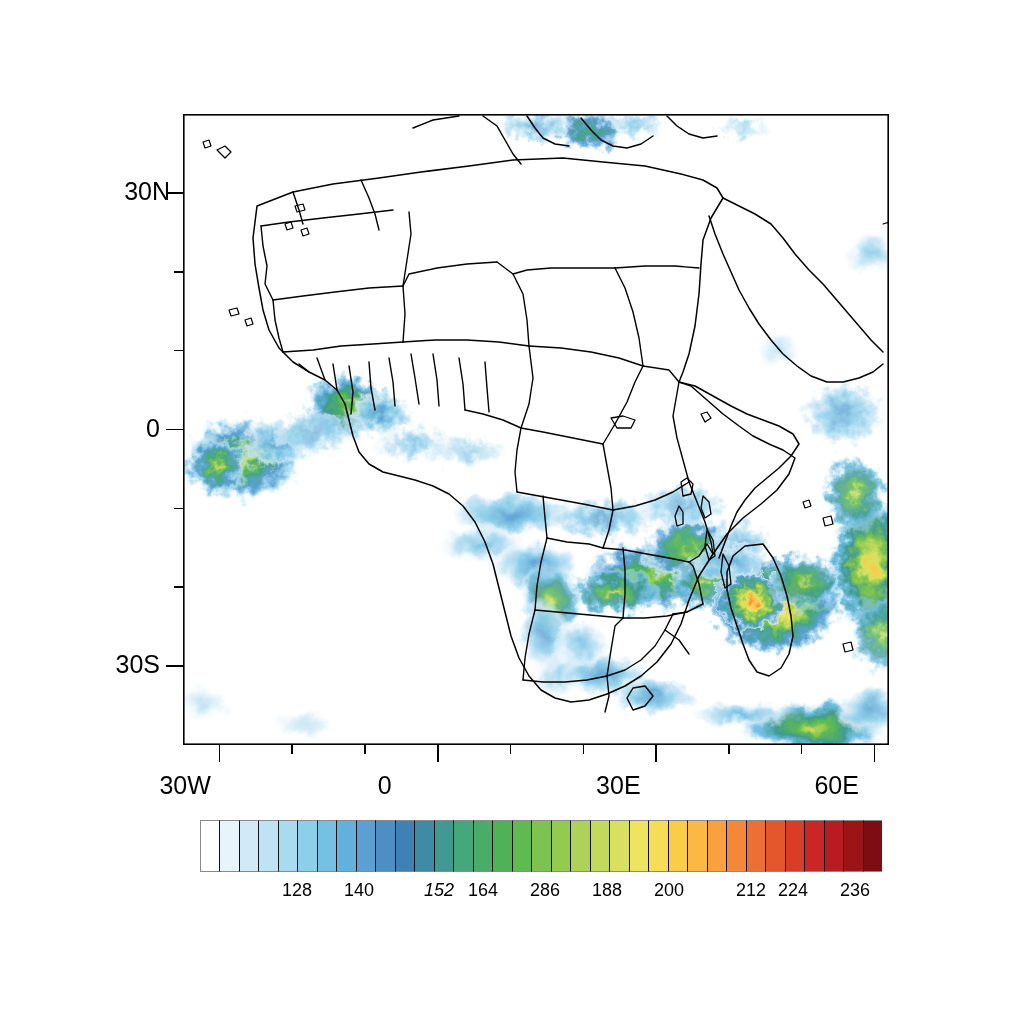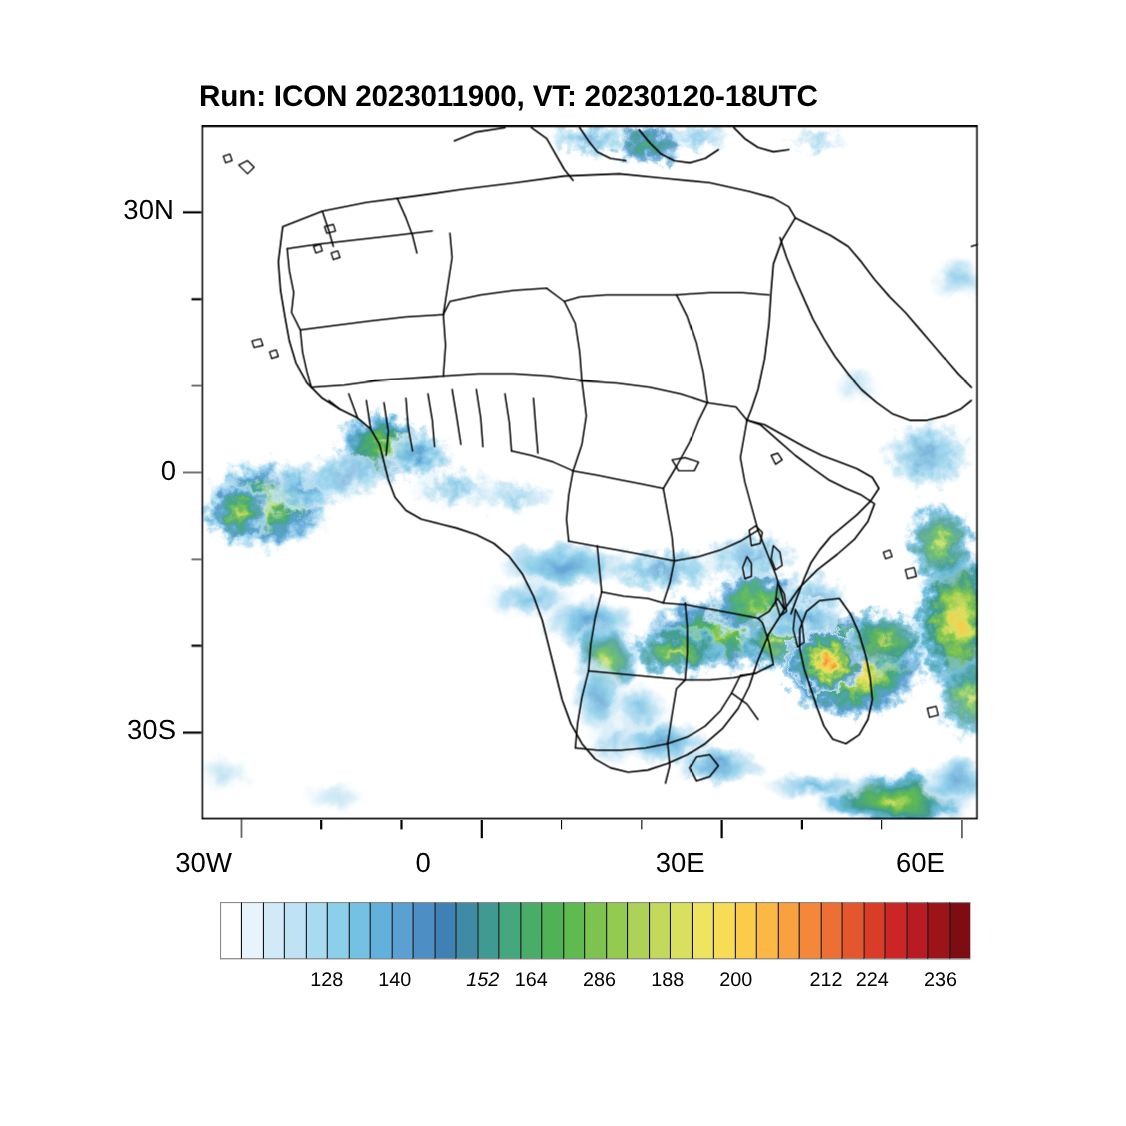--- a/index.html
+++ b/index.html
@@ -25,21 +25,20 @@
            border-bottom:1px solid #8a8a8a;}
   .cb-outline{position:absolute;left:0;top:0;width:682px;height:52px;
               border:1px solid #8a8a8a;box-sizing:border-box;pointer-events:none;}
   .cb-label{position:absolute;font-size:18px;text-align:right;width:100px;top:880px;}
 </style>
 </head>
 <body>
 
 <div id="root">
 
-  <div class="subtitle">Run: ICON 2023011900,  VT: 20230120-18UTC</div>
 
   <div id="plotwrap">
     <svg viewBox="0 0 706 631" preserveAspectRatio="none">
       <defs>
         <clipPath id="plotclip">
             <rect x="0" y="0" width="706" height="631"></rect>
           </clipPath>
 
         <radialGradient id="gAtlW" cx="50%" cy="50%" r="50%">
           <stop offset="0%" stop-color="#dbe25c"></stop>
@@ -338,21 +337,21 @@
       <div class="xtick-label" style="left: 596.093px; top: 771px;">30E</div>
       <div style="position: absolute; left: 873.643px; top: 745px; width: 1.6px; height: 17px; background: rgb(0, 0, 0);"></div>
       <div class="xtick-label" style="left: 814.443px; top: 771px;">60E</div>
       <div style="position: absolute; left: 291.375px; top: 745px; width: 1.6px; height: 9px; background: rgb(0, 0, 0);"></div>
       <div style="position: absolute; left: 364.159px; top: 745px; width: 1.6px; height: 9px; background: rgb(0, 0, 0);"></div>
       <div style="position: absolute; left: 509.726px; top: 745px; width: 1.6px; height: 9px; background: rgb(0, 0, 0);"></div>
       <div style="position: absolute; left: 582.509px; top: 745px; width: 1.6px; height: 9px; background: rgb(0, 0, 0);"></div>
       <div style="position: absolute; left: 728.076px; top: 745px; width: 1.6px; height: 9px; background: rgb(0, 0, 0);"></div>
       <div style="position: absolute; left: 800.86px; top: 745px; width: 1.6px; height: 9px; background: rgb(0, 0, 0);"></div>
       <div style="position: absolute; left: 166px; top: 192.075px; width: 17px; height: 1.6px; background: rgb(0, 0, 0);"></div>
-      <div class="ytick-label" style="left: 68px; top: 176.875px; text-align: right;">30N</div>
+      <div class="ytick-label" style="left: 80px; top: 176.875px; text-align: right;">30N</div>
       <div style="position: absolute; left: 166px; top: 428.7px; width: 17px; height: 1.6px; background: rgb(0, 0, 0);"></div>
       <div class="ytick-label" style="left: 70px; top: 413.5px;">0</div>
       <div style="position: absolute; left: 166px; top: 665.325px; width: 17px; height: 1.6px; background: rgb(0, 0, 0);"></div>
       <div class="ytick-label" style="left: 70px; top: 650.125px;">30S</div>
       <div style="position: absolute; left: 174px; top: 270.95px; width: 9px; height: 1.6px; background: rgb(0, 0, 0);"></div>
       <div style="position: absolute; left: 174px; top: 349.825px; width: 9px; height: 1.6px; background: rgb(0, 0, 0);"></div>
       <div style="position: absolute; left: 174px; top: 507.575px; width: 9px; height: 1.6px; background: rgb(0, 0, 0);"></div>
       <div style="position: absolute; left: 174px; top: 586.45px; width: 9px; height: 1.6px; background: rgb(0, 0, 0);"></div>
     </div>
 

